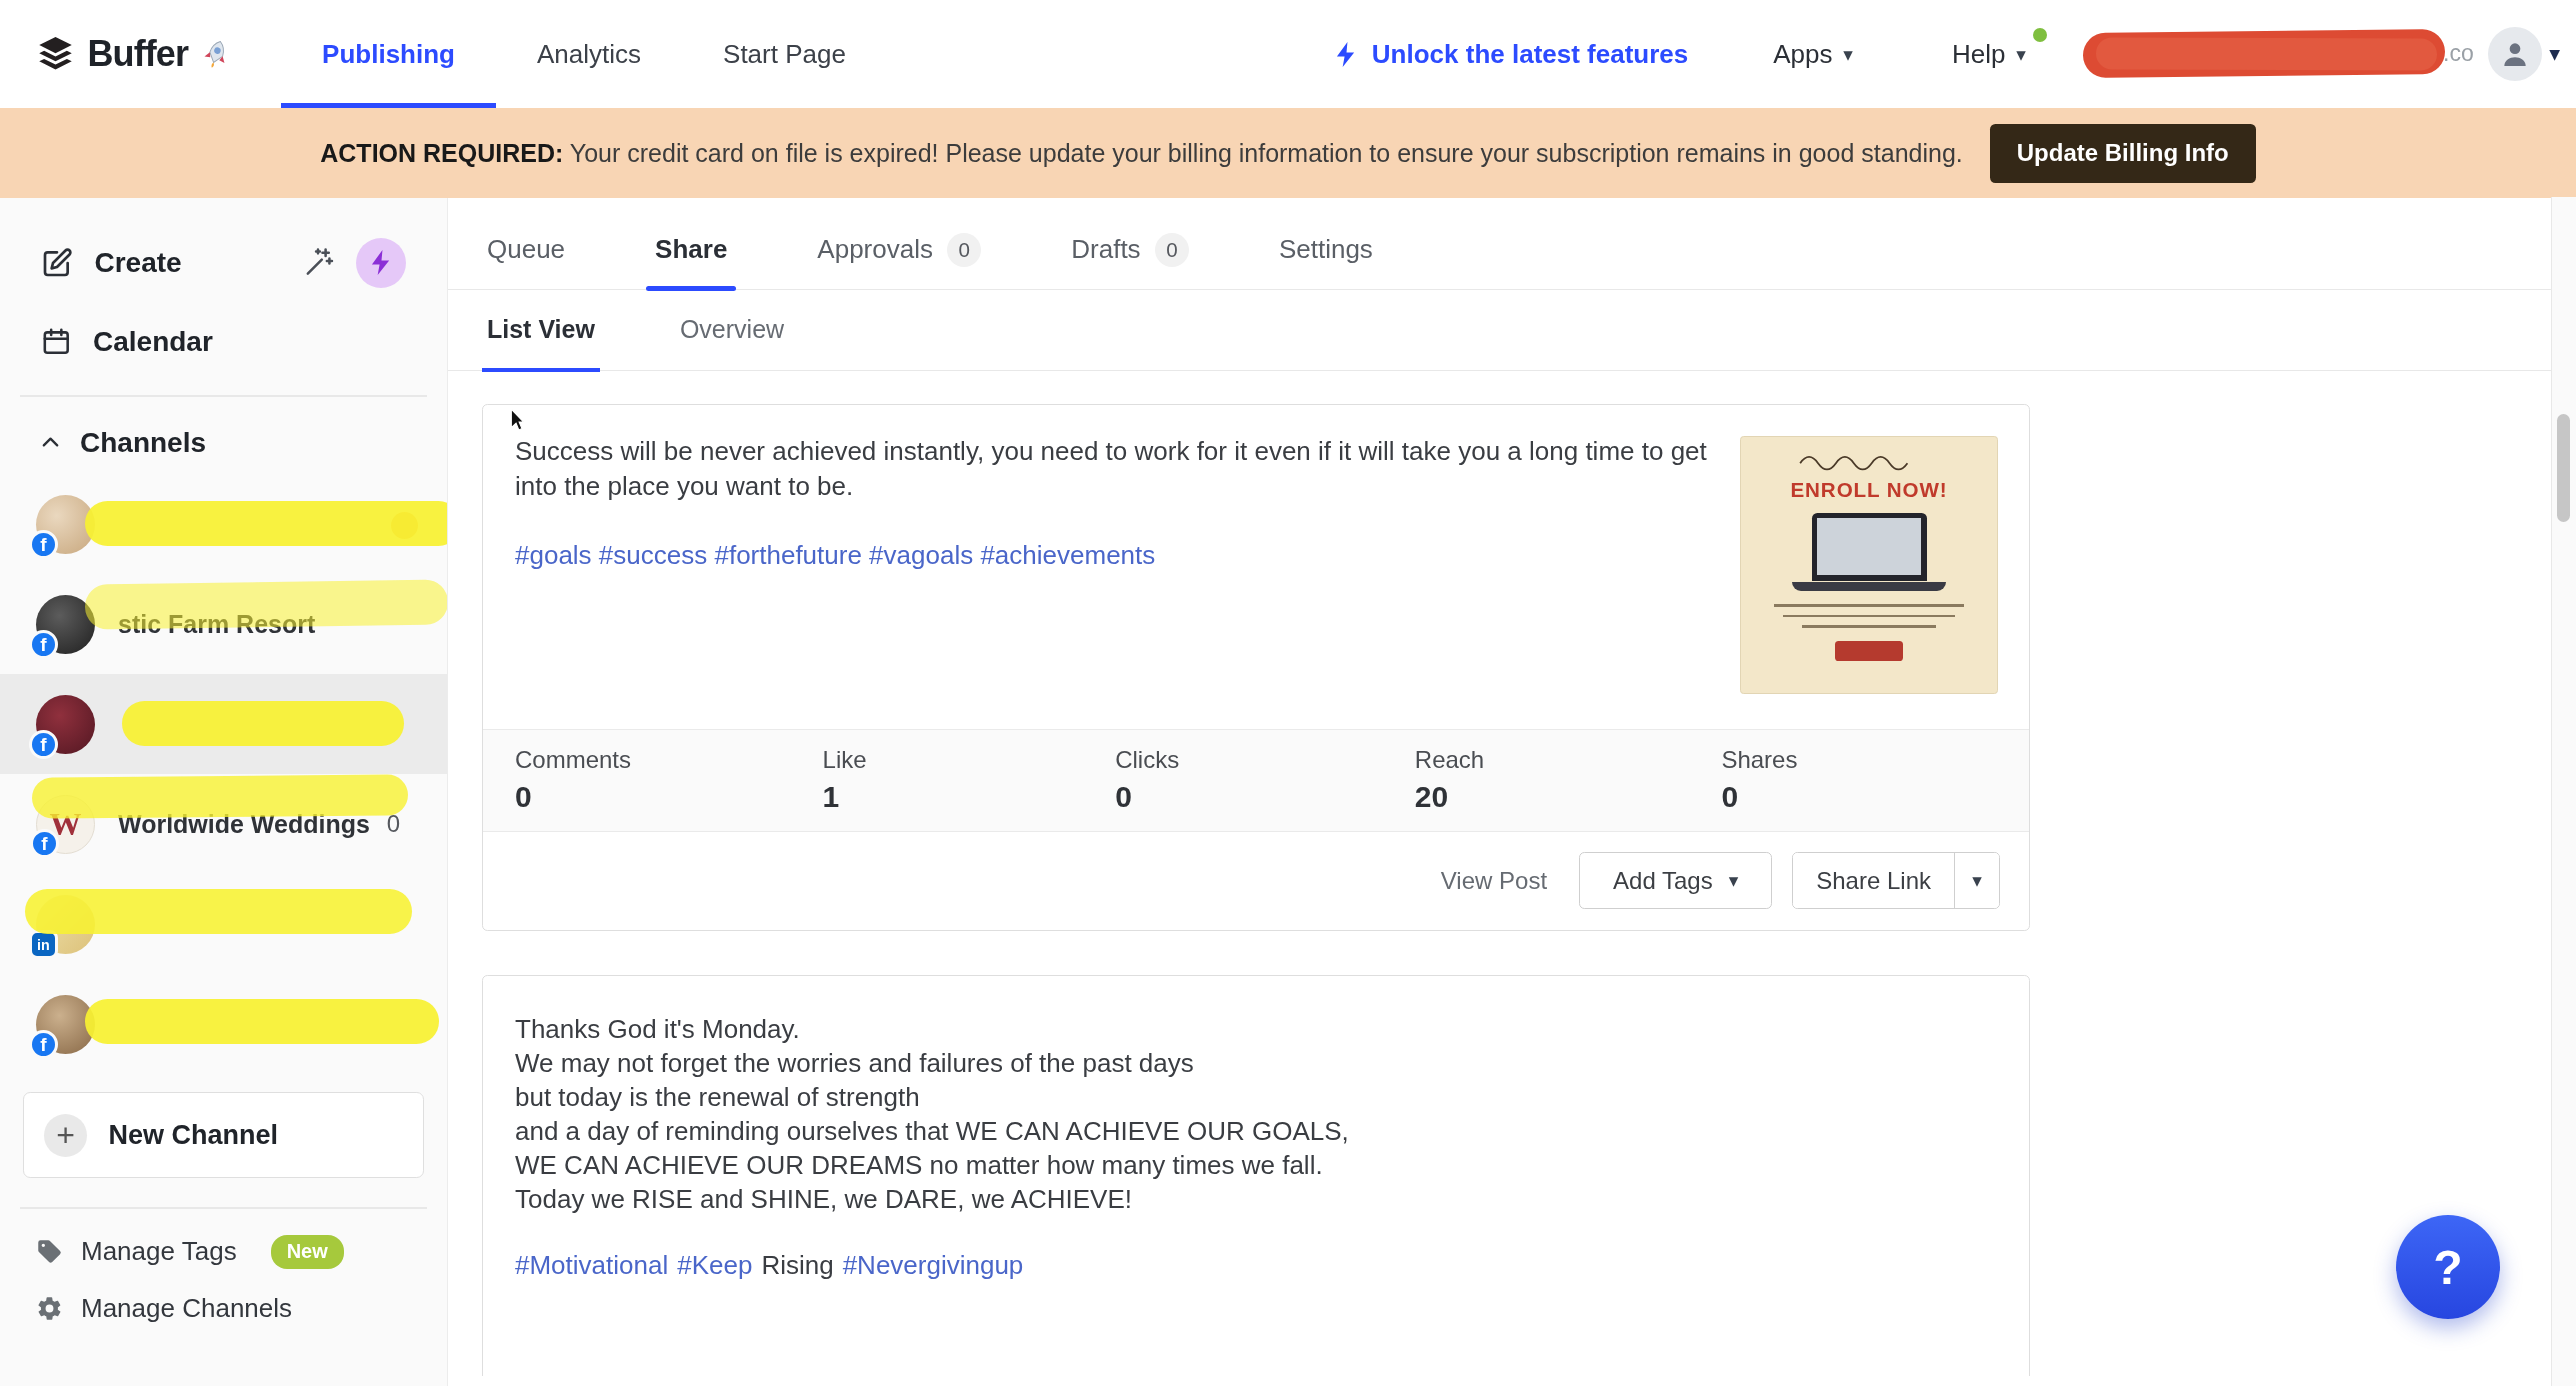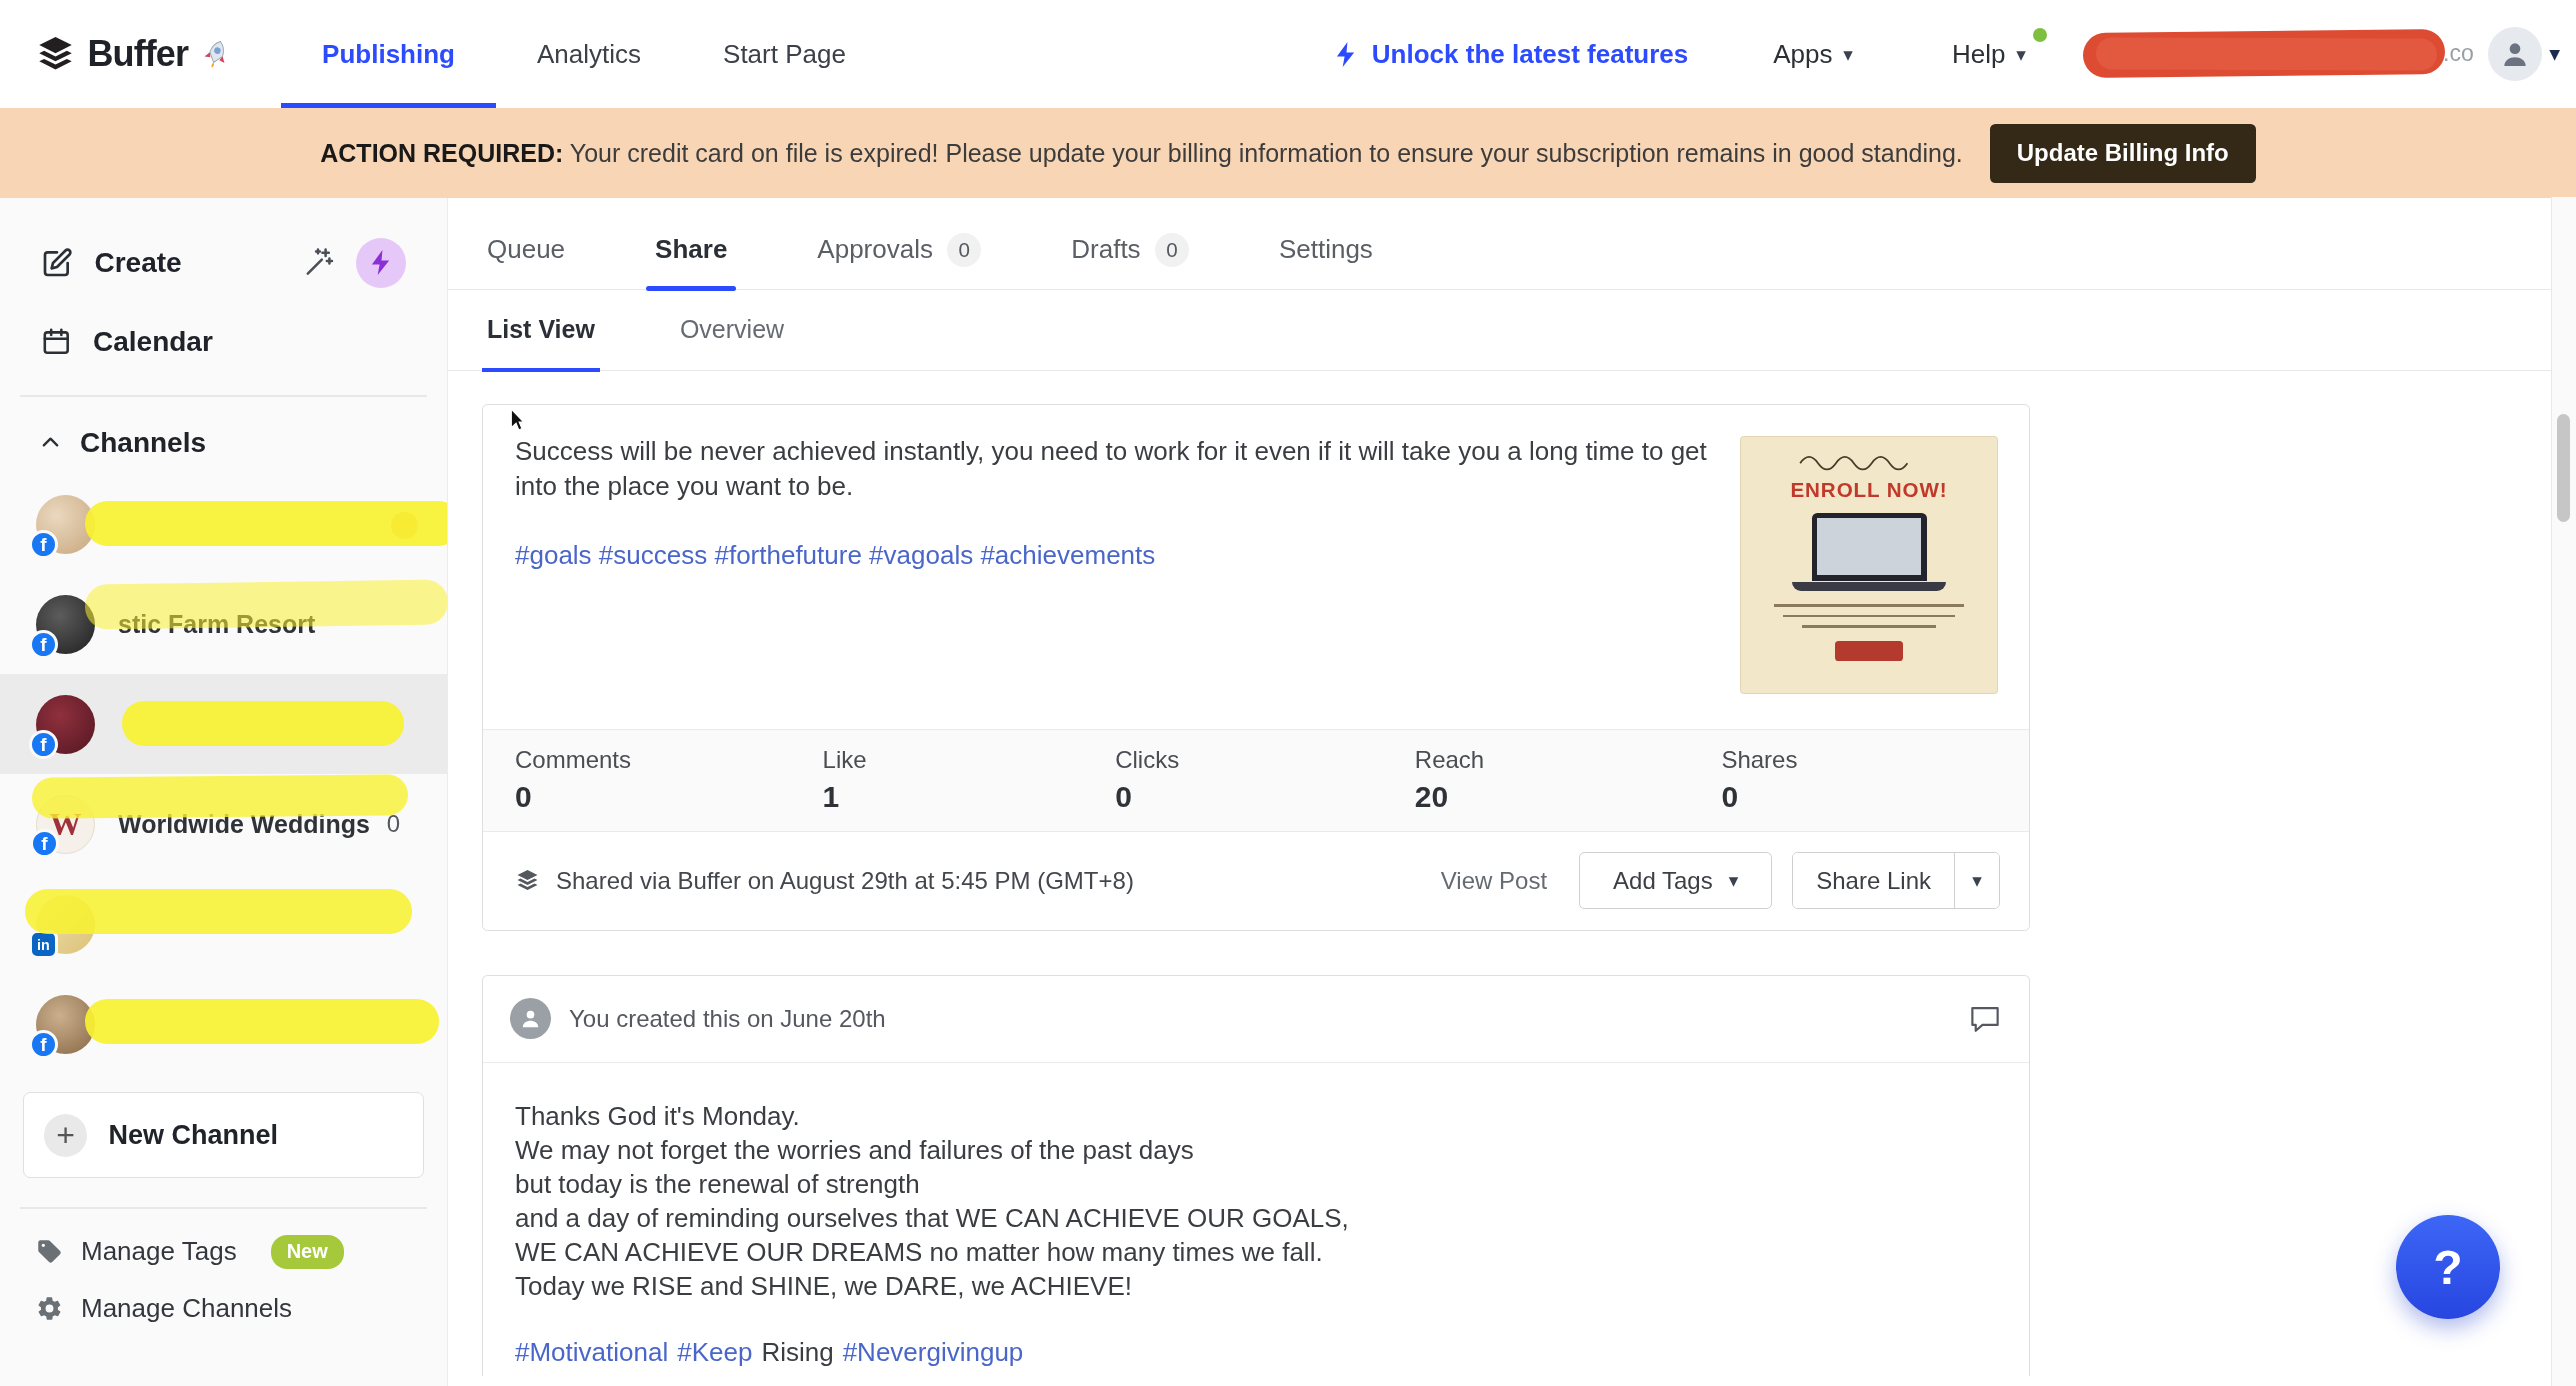--- a/index.html
+++ b/index.html
@@ -417,61 +417,37 @@
                 </span>
               </div>
             </div>
             <div class="stat">
               <div class="stat-label">Shares</div>
               <div class="stat-value">0</div>
             </div>
           </div>
 
           <div class="card-footer">
-            <div class="shared">
-              <span>
-                <svg width="25" height="23" viewBox="0 0 48 46" fill="#55585e">
-                  <path d="M24 2 44 12 24 22 4 12Z"></path>
-                  <path d="M10 19 4 22l20 10 20-10-6-3-14 7z"></path>
-                  <path d="M10 29 4 32l20 10 20-10-6-3-14 7z"></path>
-                </svg>
-              </span>
-              <span>Shared via Buffer on August 29th at 5:45 PM (GMT+8)</span>
-            </div>
             <div class="footer-right">
               <span class="view-post">View Post</span>
               <div class="btn">
                 <span>Add Tags</span>
                 <span class="caret">▾</span>
               </div>
               <div class="split">
                 <span class="split-main">Share Link</span>
                 <span class="split-caret">
                   <span class="caret">▾</span>
                 </span>
               </div>
             </div>
           </div>
         </article>
 
         <article class="card card2">
-          <div class="card2-header">
-            <span class="mini-avatar">
-              <svg width="23" height="23" viewBox="0 0 24 24" fill="#ffffff">
-                <circle cx="12" cy="8" r="4"></circle>
-                  <path d="M4 21c0-4.4 4-6.6 8-6.6s8 2.2 8 6.6z"></path>
-              </svg>
-            </span>
-            <span class="created">You created this on June 20th</span>
-            <span class="comment-btn">
-              <svg width="34" height="32" viewBox="0 0 40 38" fill="none" stroke="#55585e" stroke-width="2.6" stroke-linejoin="round">
-                <path d="M5 6h30v20H17l-8 7v-7H5z"></path>
-              </svg>
-            </span>
-          </div>
 
           <div class="post-body">
             <div class="post-lines">
               <div>Thanks God it's Monday.</div>
               <div>We may not forget the worries and failures of the past days</div>
               <div>but today is the renewal of strength</div>
               <div>and a day of reminding ourselves that WE CAN ACHIEVE OUR GOALS,</div>
               <div>WE CAN ACHIEVE OUR DREAMS no matter how many times we fall.</div>
               <div>Today we RISE and SHINE, we DARE, we ACHIEVE!</div>
             </div>

